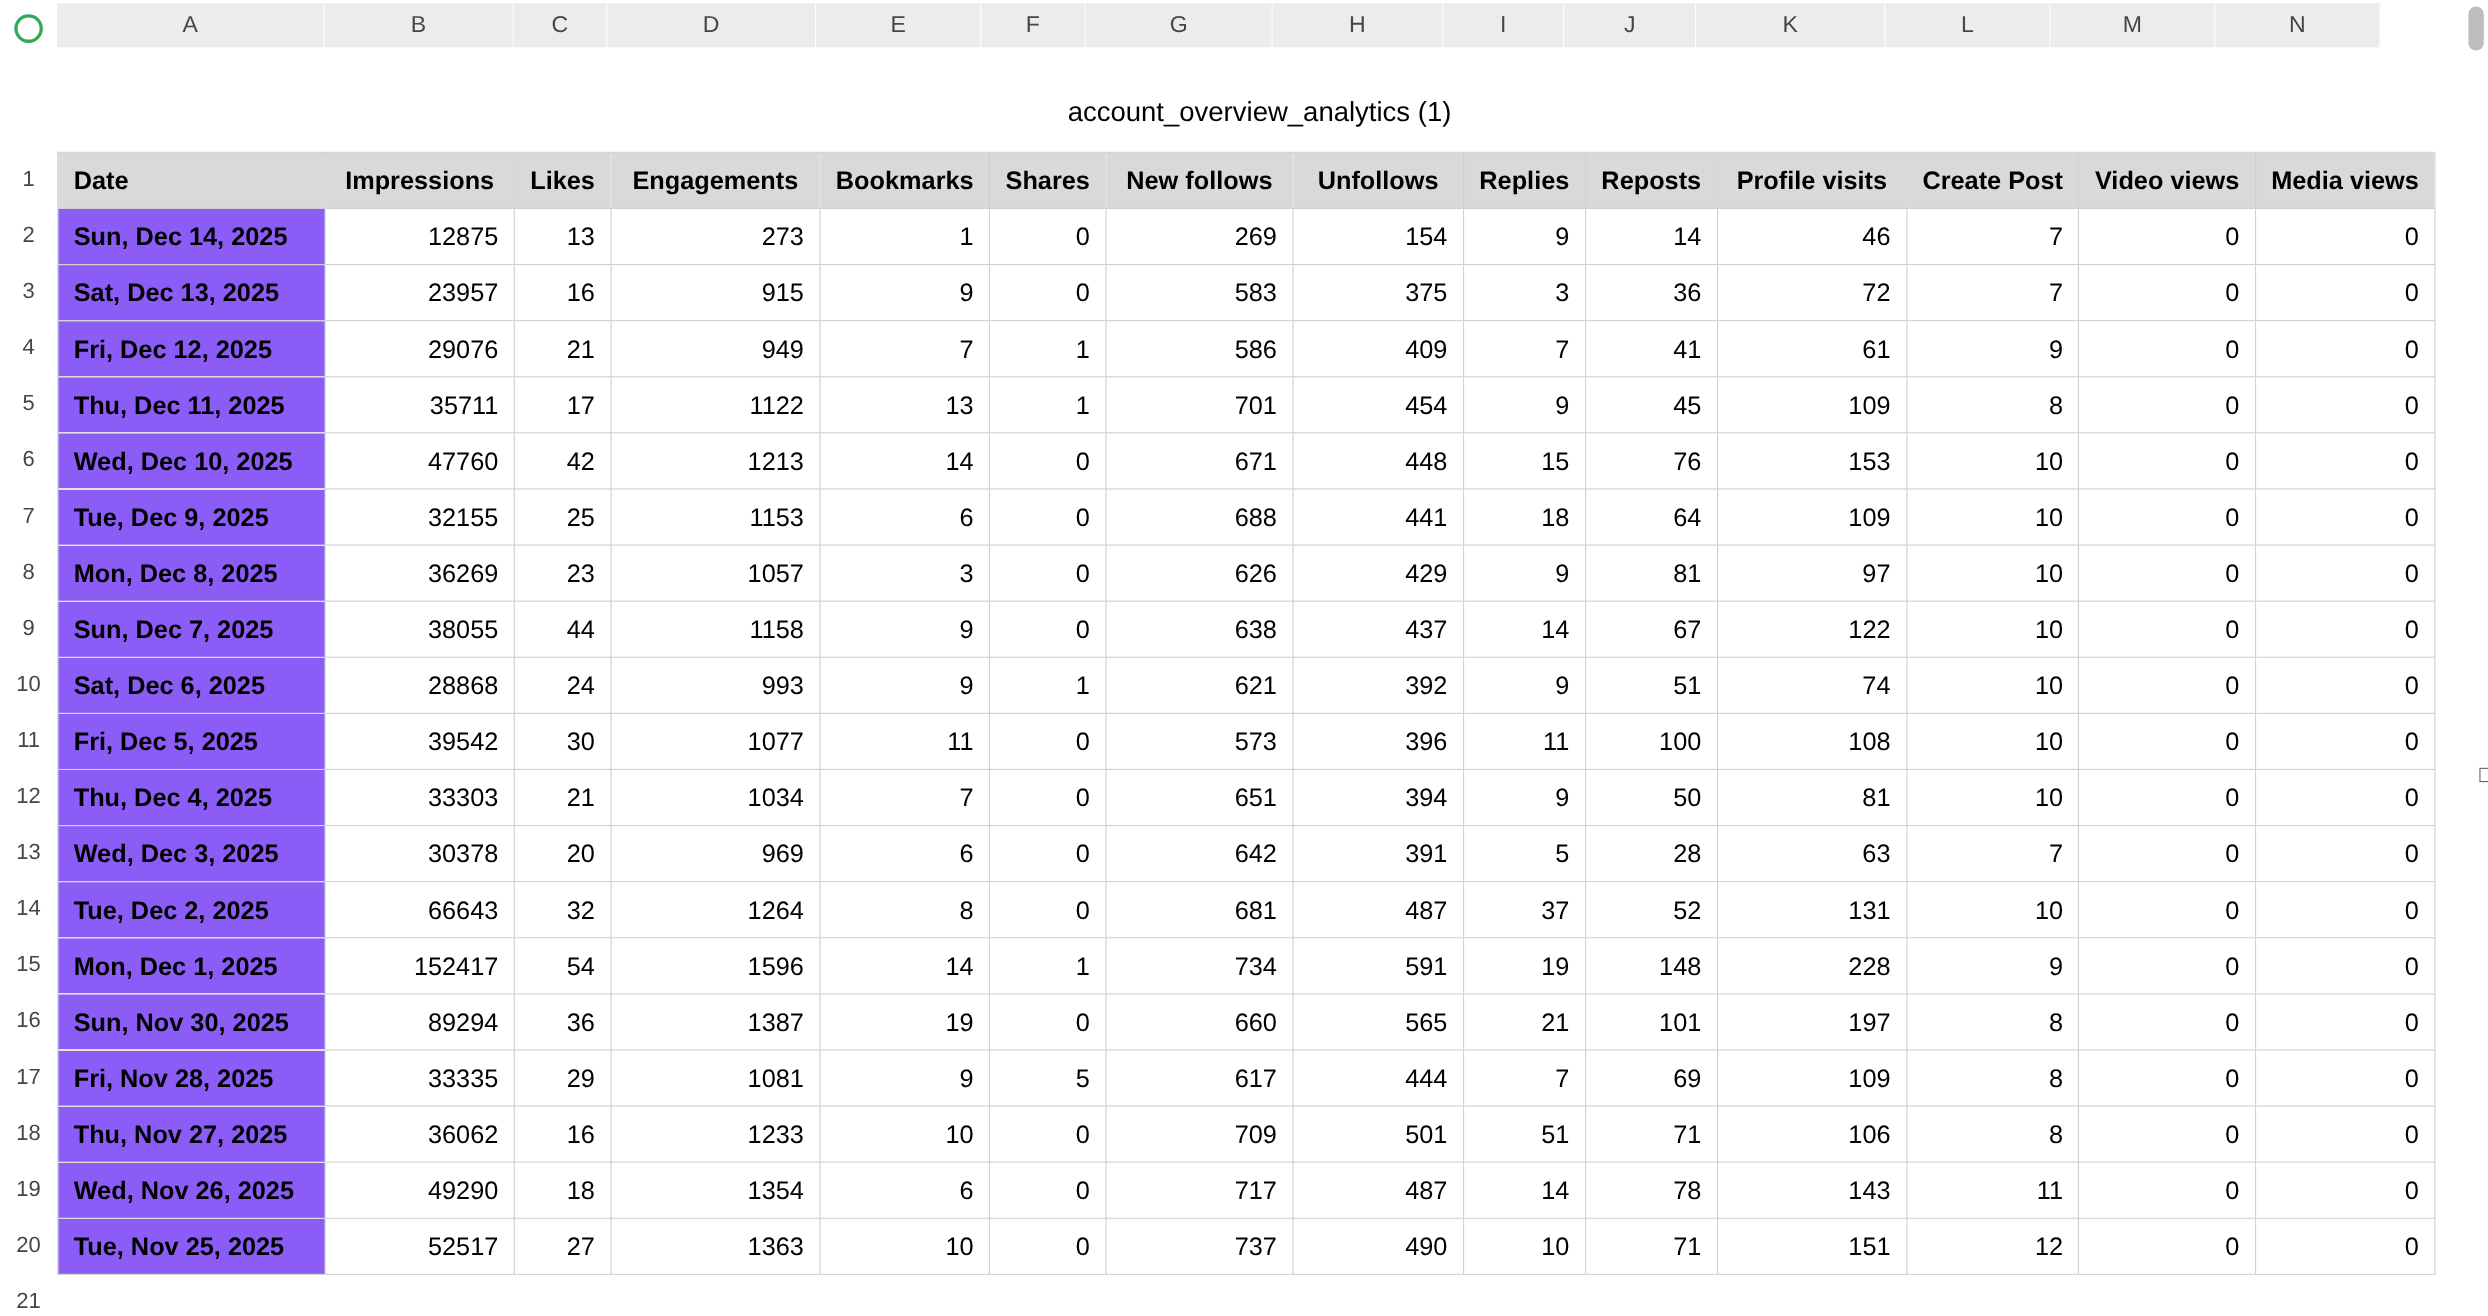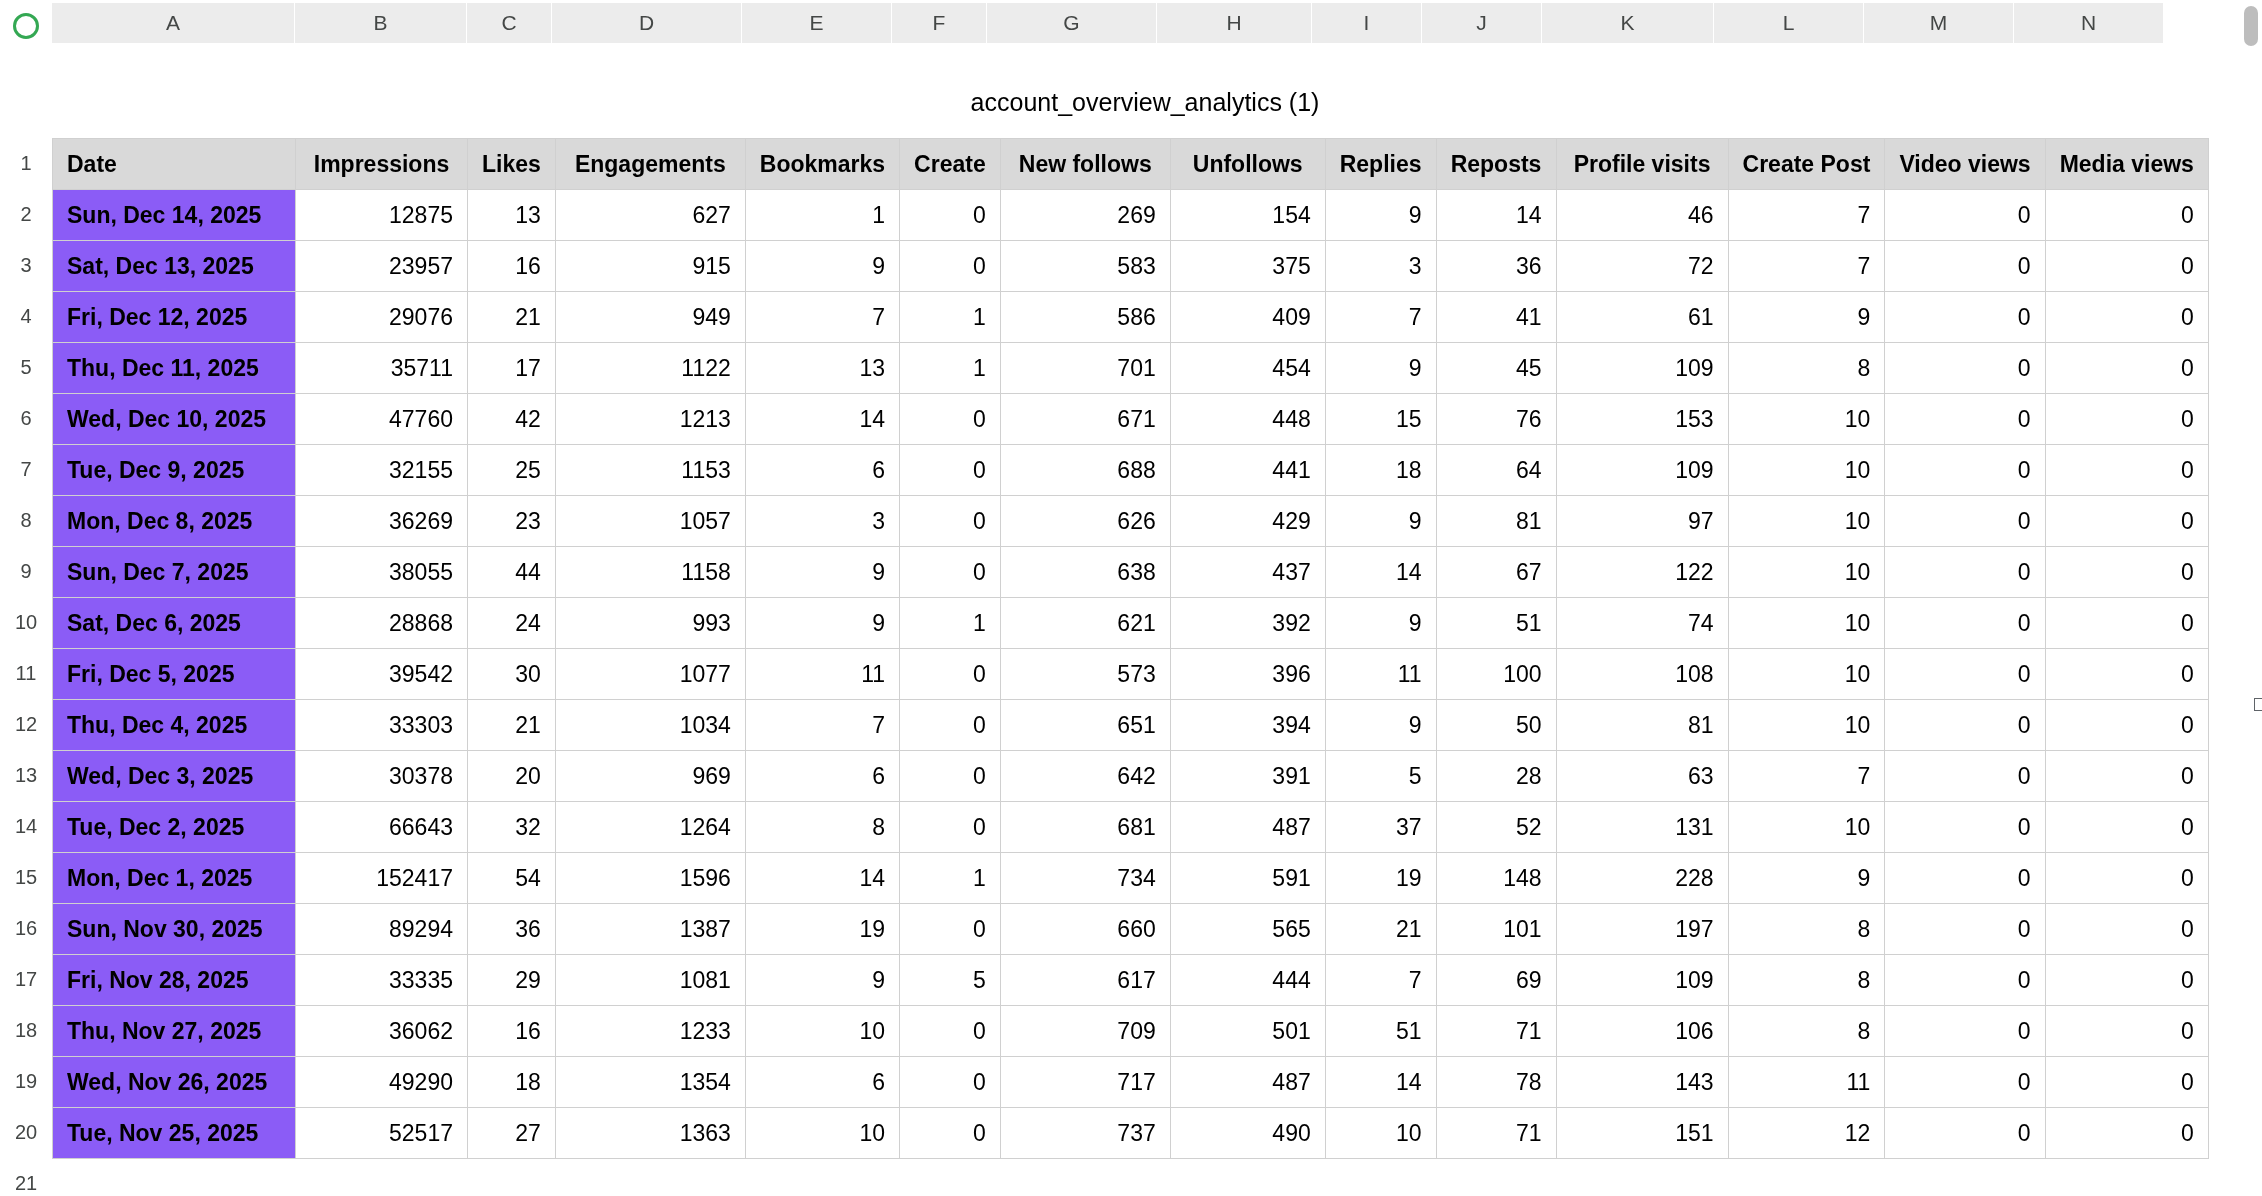--- a/index.html
+++ b/index.html
@@ -224,37 +224,37 @@
           <col style="width: 150px;">
           <col style="width: 150px;">
         </colgroup>
       <thead>
         <tr id="grid-header-row">
             <th class="first">Date</th>
             <th>Impressions</th>
             <th>Likes</th>
             <th>Engagements</th>
             <th>Bookmarks</th>
-            <th>Create</th>
+            <th>Shares</th>
             <th>New follows</th>
             <th>Unfollows</th>
             <th>Replies</th>
             <th>Reposts</th>
             <th>Profile visits</th>
             <th>Create Post</th>
             <th>Video views</th>
             <th>Media views</th>
           </tr>
       </thead>
       <tbody id="grid-body">
           <tr>
             <td class="datecell">Sun, Dec 14, 2025</td>
             <td>12875</td>
             <td>13</td>
-            <td>627</td>
+            <td>273</td>
             <td>1</td>
             <td>0</td>
             <td>269</td>
             <td>154</td>
             <td>9</td>
             <td>14</td>
             <td>46</td>
             <td>7</td>
             <td>0</td>
             <td>0</td>

